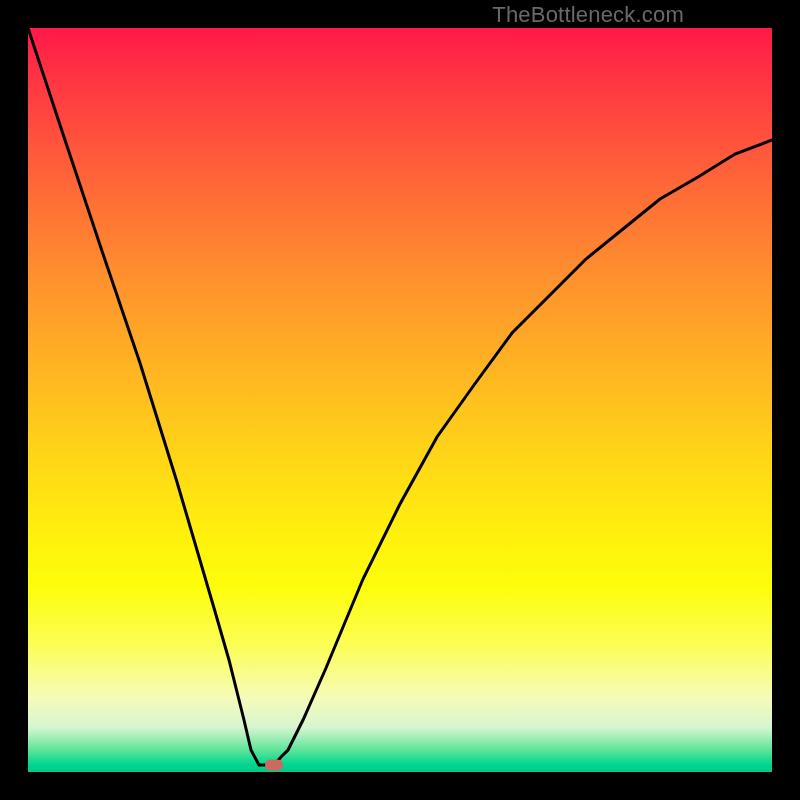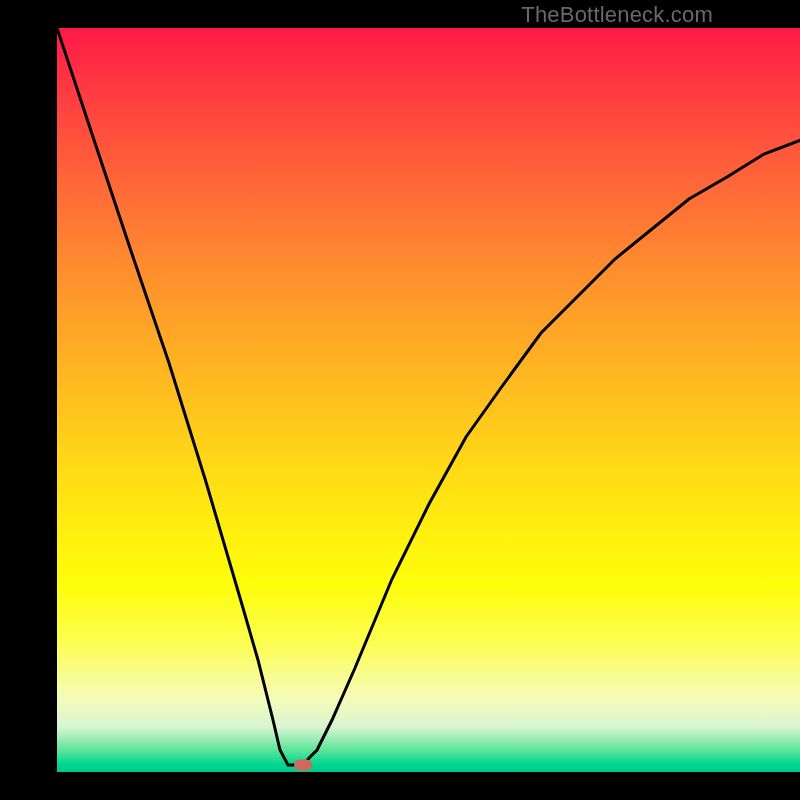--- a/index.html
+++ b/index.html
@@ -8,21 +8,20 @@
     width: 800px;
     height: 800px;
     background: #000000;
     overflow: hidden;
     font-family: Arial, Helvetica, sans-serif;
   }
   .wrap {
     position: relative;
     width: 700px;
     height: 800px;
-    margin-left: 29px;
   }
   .watermark {
     position: absolute;
     top: 2px;
     right: 16px;
     font-size: 22px;
     font-weight: 500;
     color: #696969;
     letter-spacing: 0.2px;
     z-index: 10;

